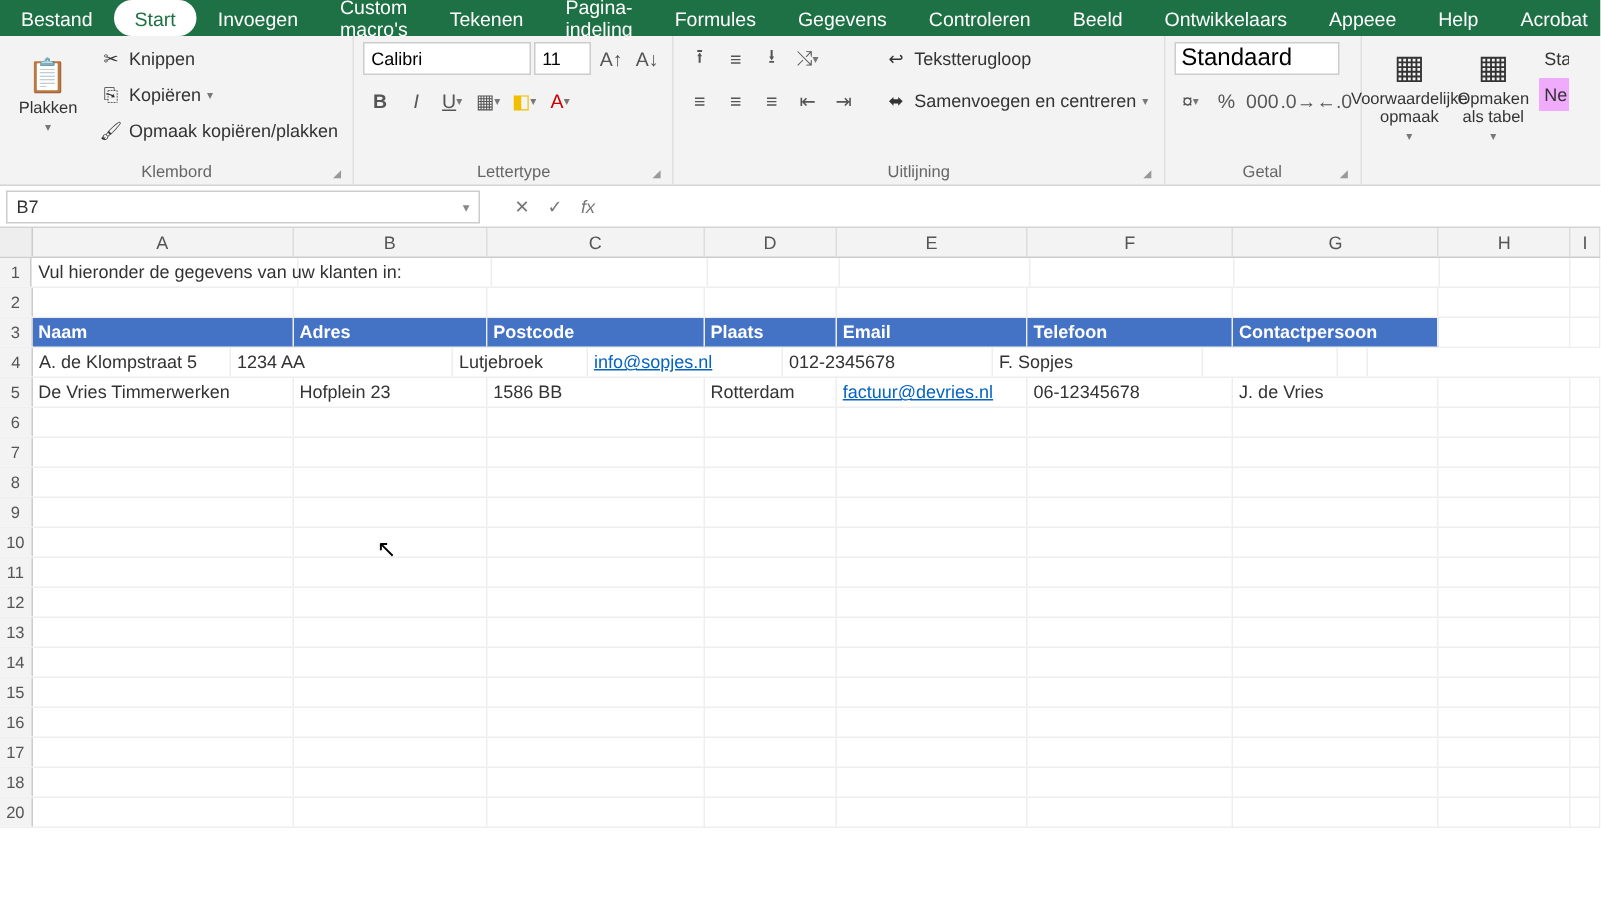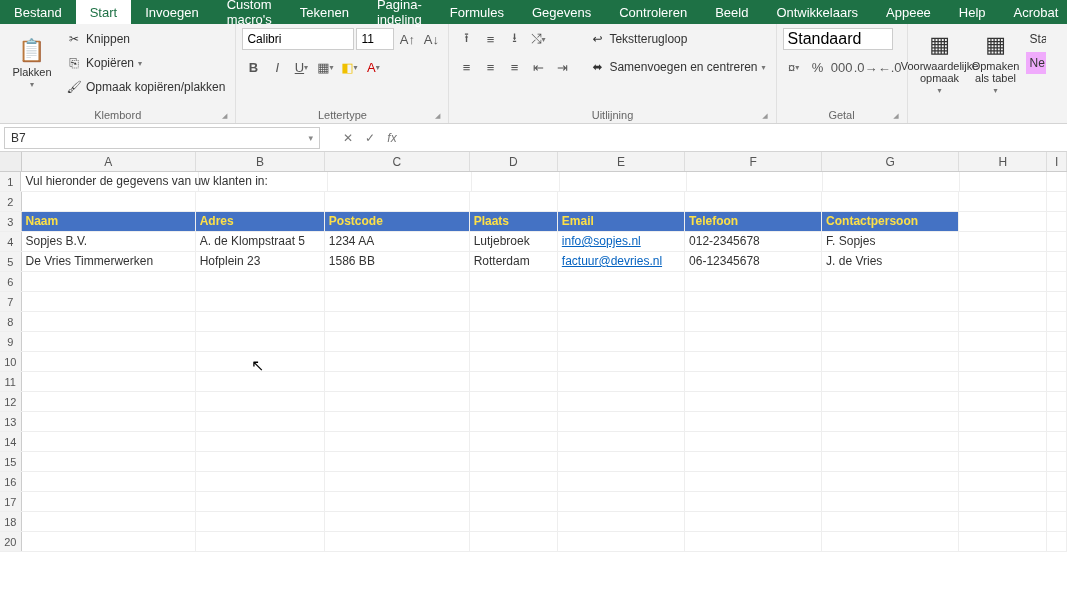--- a/index.html
+++ b/index.html
@@ -1,20 +1,20 @@
 <!DOCTYPE html>
 <html><head>
 <meta charset="utf-8">
 <style>
   * { box-sizing: border-box; margin: 0; padding: 0; }
   body { font-family: "Segoe UI", Tahoma, sans-serif; font-size: 12px; color: #333; background: #fff; overflow: hidden; }
   
   
   .tabs { display: flex; background: #1e7145; color: #fff; height: 24px; align-items: stretch; font-size: 13px; }
-  .tab { padding: 3px 14px; cursor: pointer; display: flex; align-items: center; }
+  .tab { padding: 3px 14px; cursor: pointer; display: flex; align-items: center; border-radius: 12px; }
   .tab.file { background: #1e7145; }
   .tab.active { background: #fff; color: #1e7145; }
   
   
   .ribbon { display: flex; background: #f3f3f3; border-bottom: 1px solid #d4d4d4; height: 100px; }
   .group { border-right: 1px solid #e0e0e0; padding: 4px 6px 2px 6px; display: flex; flex-direction: column; justify-content: space-between; }
   .group-body { display: flex; gap: 4px; align-items: flex-start; flex: 1; }
   .group-label { text-align: center; font-size: 11px; color: #666; padding: 2px 0 0 0; position: relative; }
   .group-label::after { content: "◢"; position: absolute; right: 2px; bottom: 1px; font-size: 7px; color: #999; }
   
@@ -44,21 +44,21 @@
   
   .sheet { position: relative; }
   .col-headers { display: flex; height: 20px; background: #f3f3f3; border-bottom: 1px solid #ccc; }
   .corner { width: 22px; border-right: 1px solid #ccc; background: #eee; }
   .colh { border-right: 1px solid #ddd; display: flex; align-items: center; justify-content: center; font-size: 12px; color: #555; }
   
   .row { display: flex; height: 20px; border-bottom: 1px solid #eee; }
   .rowh { width: 22px; border-right: 1px solid #ccc; background: #f3f3f3; display: flex; align-items: center; justify-content: center; font-size: 11px; color: #555; }
   .cell { border-right: 1px solid #eee; padding: 2px 4px; font-size: 12px; overflow: hidden; white-space: nowrap; }
   
-  .hdr-row .cell { background: #4472C4; color: #fde047; font-weight: 600; }
+  .hdr-row .cell { background: #4472C4; color: #ffffff; font-weight: 600; }
   
   .link { color: #0563C1; text-decoration: underline; cursor: pointer; }
   
   
   .cA { width: 178px; }
   .cB { width: 132px; }
   .cC { width: 148px; }
   .cD { width: 90px; }
   .cE { width: 130px; }
   .cF { width: 140px; }
@@ -268,21 +268,20 @@
     <div class="cell cD">Plaats</div>
     <div class="cell cE">Email</div>
     <div class="cell cF">Telefoon</div>
     <div class="cell cG">Contactpersoon</div>
     <div class="cell cH" style="background:#fff"></div>
     <div class="cell cI" style="background:#fff"></div>
   </div>
 
   <div class="row">
     <div class="rowh">4</div>
-    <div class="cell cA">Sopjes B.V.</div>
     <div class="cell cB">A. de Klompstraat 5</div>
     <div class="cell cC">1234 AA</div>
     <div class="cell cD">Lutjebroek</div>
     <div class="cell cE link">info@sopjes.nl</div>
     <div class="cell cF">012-2345678</div>
     <div class="cell cG">F. Sopjes</div>
     <div class="cell cH"></div>
     <div class="cell cI"></div>
   </div>
 

